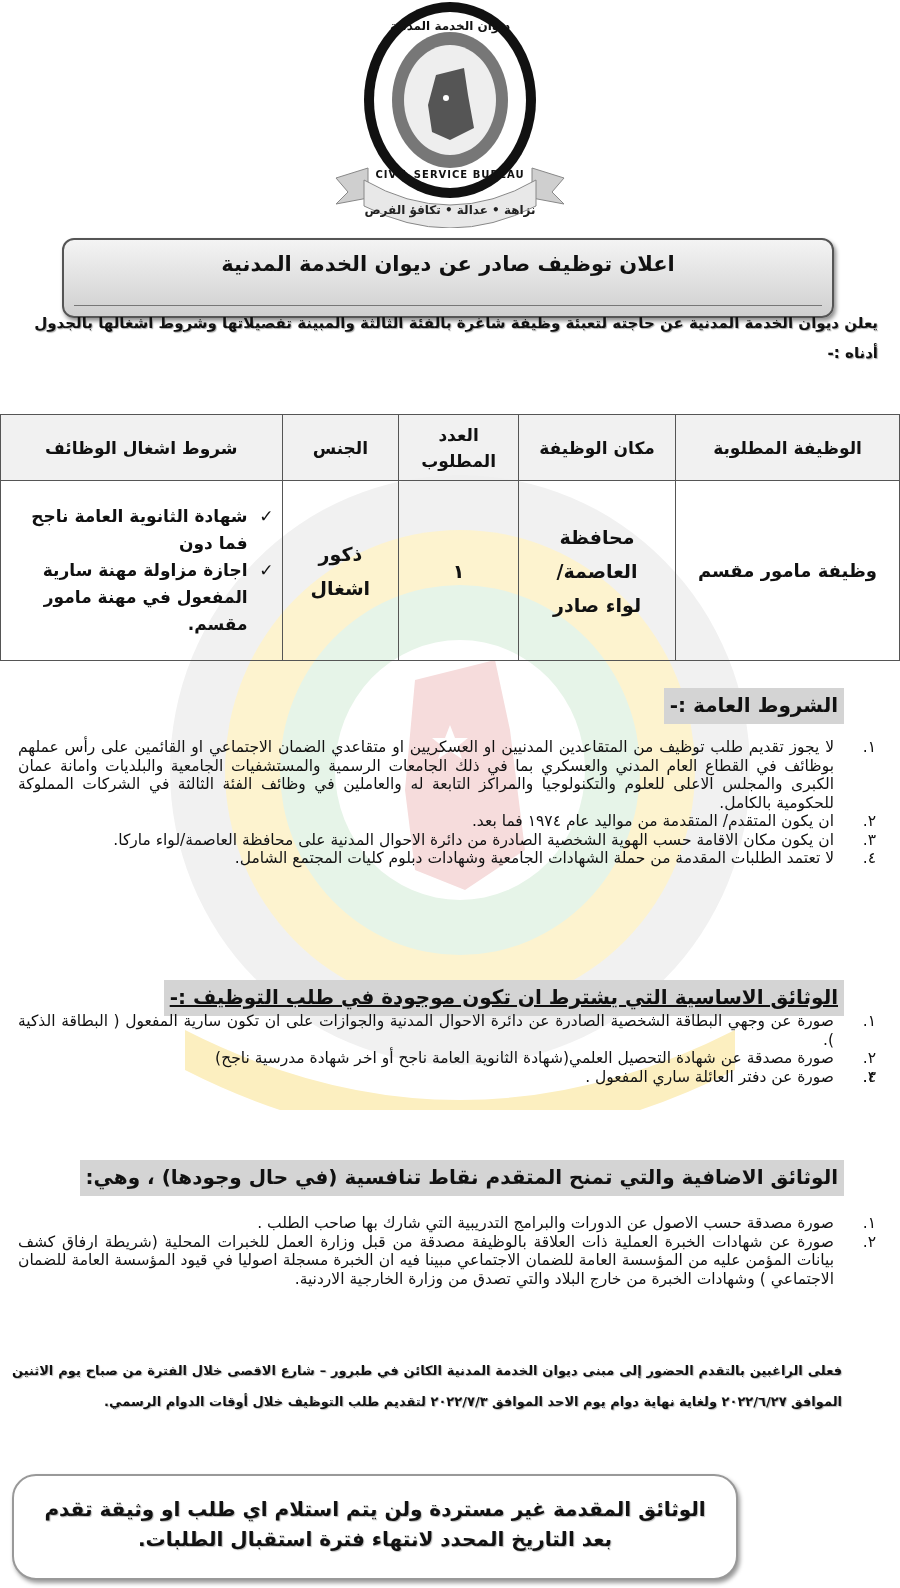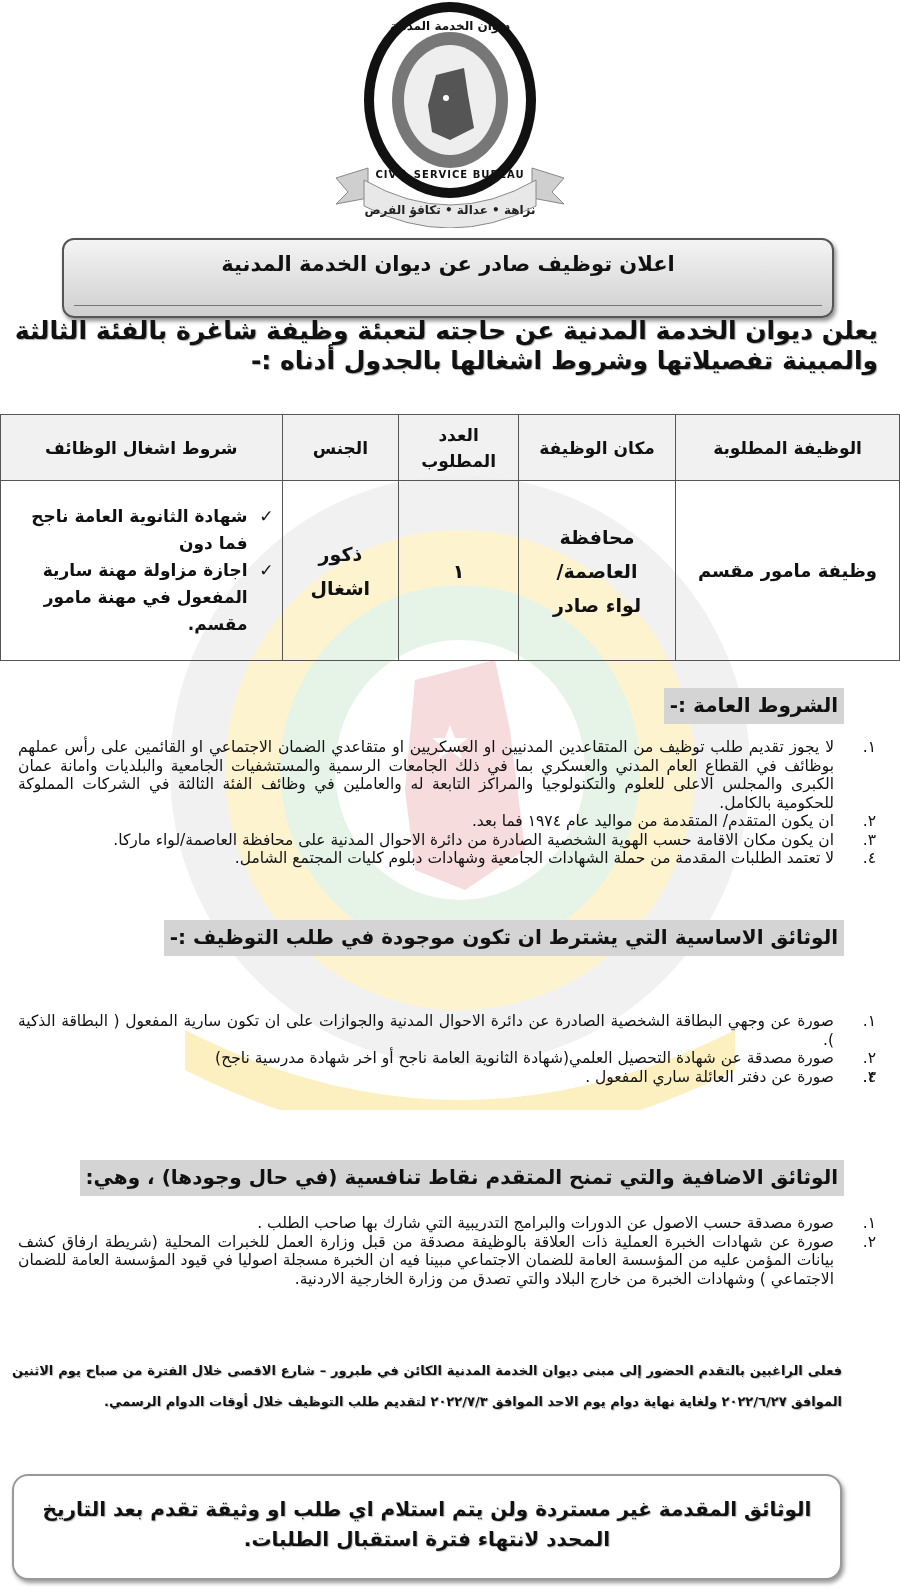--- a/index.html
+++ b/index.html
@@ -14,40 +14,40 @@
   .logo { position: absolute; left: 328px; top: 0; width: 244px; height: 228px; }
 
   
   .title-box { position: absolute; left: 62px; top: 238px; width: 772px; height: 80px;
     border: 2px solid #555; border-radius: 12px;
     background: linear-gradient(#f4f4f4, #cfcfcf);
     box-shadow: 2px 3px 4px rgba(0,0,0,0.45); }
   .title-box .t { position: absolute; left: 0; right: 0; top: 12px; text-align: center; font-weight: bold; font-size: 21px; }
   .title-box .rule { position: absolute; left: 10px; right: 10px; bottom: 10px; height: 1px; background: #777; }
 
-  .intro { position: absolute; right: 22px; top: 316px; width: 870px; font-weight: bold; font-size: 25px; line-height: 30px; text-shadow: 1px 1px 1px #aaa; }
+  .intro { position: absolute; right: 22px; top: 308px; width: 870px; font-weight: bold; font-size: 15px; line-height: 30px; text-shadow: 1px 1px 1px #aaa; }
 
   
   table.jobs { position: absolute; left: 0; top: 414px; width: 900px; border-collapse: collapse; background: transparent; }
   table.jobs th, table.jobs td { border: 1.5px solid #555; text-align: center; vertical-align: middle; }
   table.jobs th { height: 66px; background: rgba(238,238,238,0.85); font-weight: bold; font-size: 17px; line-height: 26px; }
   table.jobs td { height: 180px; font-weight: bold; font-size: 19px; line-height: 34px; }
   .conds { text-align: right !important; padding: 10px 8px 10px 10px; font-size: 17px !important; line-height: 27px !important; }
   .conds .c { display: flex; gap: 8px; }
   .conds .chk { font-weight: normal; width: 18px; flex: none; }
 
   .sec-head { position: absolute; right: 56px; background: #d4d4d4; font-weight: bold; font-size: 20px; padding: 4px 6px 6px 6px; line-height: 26px; }
   ol.items { position: absolute; right: 66px; width: 816px; font-size: 15.5px; line-height: 18.5px; list-style: none; }
   ol.items li { position: relative; text-align: justify; }
   ol.items li .num { position: absolute; right: -42px; top: 0; }
 
   .notice { position: absolute; right: 58px; width: 830px; top: 1355px; font-weight: bold; font-size: 13px; line-height: 31px; text-align: justify; text-shadow: 1px 1px 1px #bbb; }
 
-  .final-box { position: absolute; left: 12px; top: 1474px; width: 830px; height: 106px;
-    border: 2px solid #999; border-radius: 16px; background: #fff;
+  .final-box { position: absolute; left: 12px; top: 1474px; width: 726px; height: 106px;
+    border: 2px solid #999; border-radius: 24px; background: #fff;
     box-shadow: 2px 3px 4px rgba(0,0,0,0.4); }
   .final-box .t { position: absolute; left: 20px; right: 20px; top: 18px; text-align: center; font-weight: bold; font-size: 20px; line-height: 30px; text-shadow: 1px 1px 1px #bbb; }
 </style>
 </head>
 <body>
 
 <svg class="watermark" viewBox="0 0 590 640">
   <ellipse cx="295" cy="300" rx="290" ry="295" fill="#f1f1f1"></ellipse>
   <ellipse cx="295" cy="300" rx="235" ry="240" fill="#fdf3cf"></ellipse>
   <ellipse cx="295" cy="300" rx="180" ry="185" fill="#e6f4e8"></ellipse>
@@ -112,21 +112,21 @@
   </table>
 
   <div class="sec-head" style="top:688px;">الشروط العامة :-</div>
   <ol class="items" style="top:738px;">
     <li><span class="num">١.</span><span>لا يجوز تقديم طلب توظيف من المتقاعدين المدنيين او العسكريين او متقاعدي الضمان الاجتماعي او القائمين على رأس عملهم بوظائف في القطاع العام المدني والعسكري بما في ذلك الجامعات الرسمية والمستشفيات الجامعية والبلديات وامانة عمان الكبرى والمجلس الاعلى للعلوم والتكنولوجيا والمراكز التابعة له والعاملين في وظائف الفئة الثالثة في الشركات المملوكة للحكومية بالكامل.</span></li>
     <li><span class="num">٢.</span><span>ان يكون المتقدم/ المتقدمة من مواليد عام ١٩٧٤ فما بعد.</span></li>
     <li><span class="num">٣.</span><span>ان يكون مكان الاقامة حسب الهوية الشخصية الصادرة من دائرة الاحوال المدنية على محافظة العاصمة/لواء ماركا.</span></li>
     <li><span class="num">٤.</span><span>لا تعتمد الطلبات المقدمة من حملة الشهادات الجامعية وشهادات دبلوم كليات المجتمع الشامل.</span></li>
   </ol>
 
-  <div class="sec-head" style="top:920px;">الوثائق الاساسية التي يشترط ان تكون موجودة في طلب التوظيف :-</div>
+  <div class="sec-head" style="top:980px;text-decoration:underline;">الوثائق الاساسية التي يشترط ان تكون موجودة في طلب التوظيف :-</div>
   <ol class="items" style="top:1012px;">
     <li><span class="num">١.</span><span>صورة عن وجهي البطاقة الشخصية الصادرة عن دائرة الاحوال المدنية والجوازات على ان تكون سارية المفعول ( البطاقة الذكية ).</span></li>
     <li><span class="num">٢.</span><span>صورة مصدقة عن شهادة التحصيل العلمي(شهادة الثانوية العامة ناجح أو اخر شهادة مدرسية ناجح)</span></li>
     <li><span class="num">٣.</span></li>
     <li><span class="num">٤.</span><span>صورة عن دفتر العائلة ساري المفعول .</span></li>
   </ol>
 
   <div class="sec-head" style="top:1160px;">الوثائق الاضافية والتي تمنح المتقدم نقاط تنافسية (في حال وجودها) ، وهي:</div>
   <ol class="items" style="top:1214px;">
     <li><span class="num">١.</span><span>صورة مصدقة حسب الاصول عن الدورات والبرامج التدريبية التي شارك بها صاحب الطلب .</span></li>

